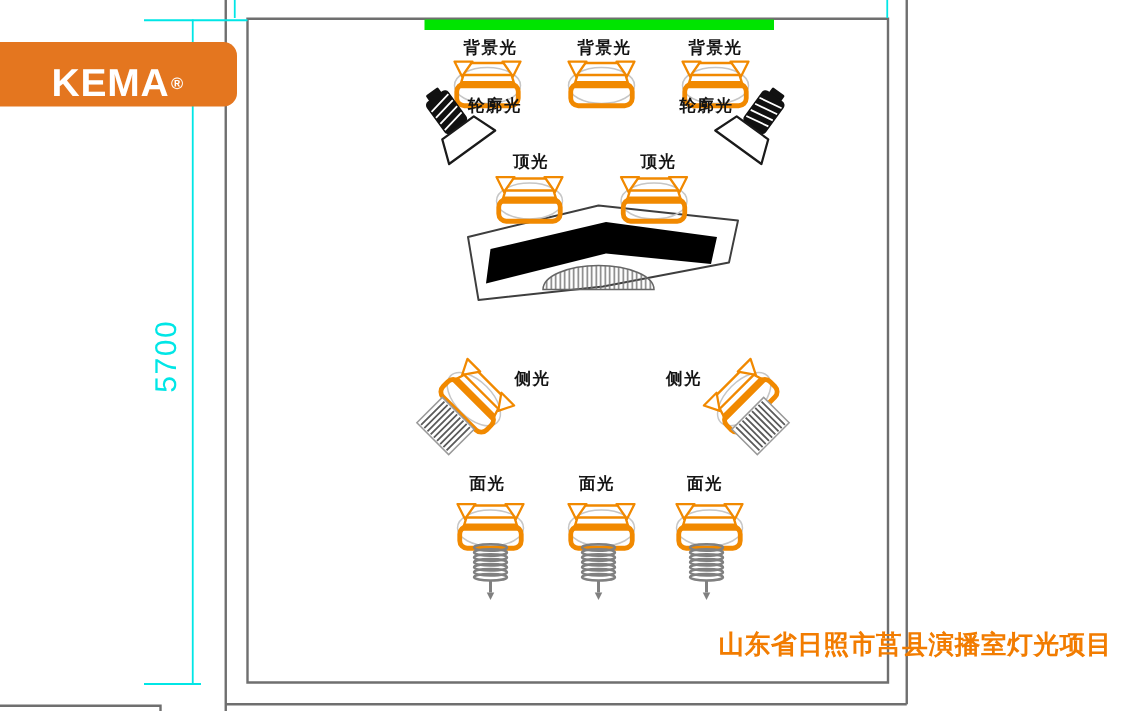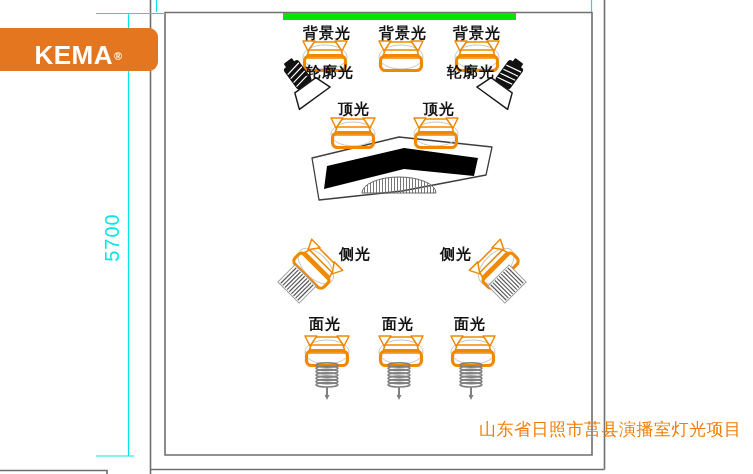--- a/index.html
+++ b/index.html
@@ -7,31 +7,31 @@
     width:753px;height:474px;position:relative;overflow:hidden;
     background:#ffffff;
     font-family:"Liberation Sans", sans-serif;
   }
   svg{position:absolute;left:0;top:0;}
   .wall{stroke:var(--wall);stroke-width:1.6;fill:none;}
   .cyan{stroke:var(--cyan);stroke-width:1.2;fill:none;}
   .greenbar{fill:var(--green);}
   .lbl{
     position:absolute;transform:translateX(-50%);
-    font-size:15px;font-weight:600;color:#141414;
+    font-size:11px;font-weight:600;color:#141414;
     white-space:nowrap;z-index:4;letter-spacing:1px;
   }
   .dim-text{
     position:absolute;left:86px;top:226px;width:52px;text-align:center;
     color:var(--cyan);font-size:20px;transform:rotate(-90deg);
     z-index:3;letter-spacing:1px;
   }
   .project-title{
     position:absolute;left:479px;top:418px;
-    color:var(--titleOrange);font-weight:400;font-size:17px;
+    color:var(--titleOrange);font-weight:700;font-size:17px;
     letter-spacing:0.5px;z-index:6;white-space:nowrap;
   }
   .logo{
     position:absolute;left:0;top:28px;width:158px;height:43px;
     background:var(--logoOrange);border-radius:0 9px 9px 0;
     color:#fff;display:flex;align-items:flex-end;justify-content:center;
     z-index:10;font-weight:700;font-size:26px;letter-spacing:0.5px;
   }
   .logo .reg{font-size:11px;vertical-align:super;position:relative;top:-9px;margin:0 1px;}
   .logo .cjk{font-weight:700;}

